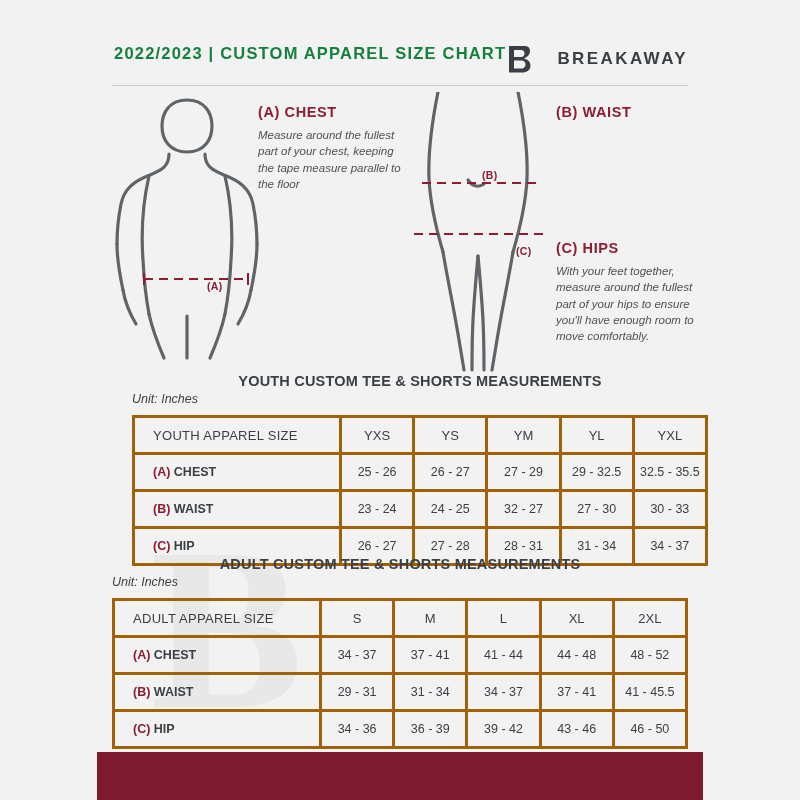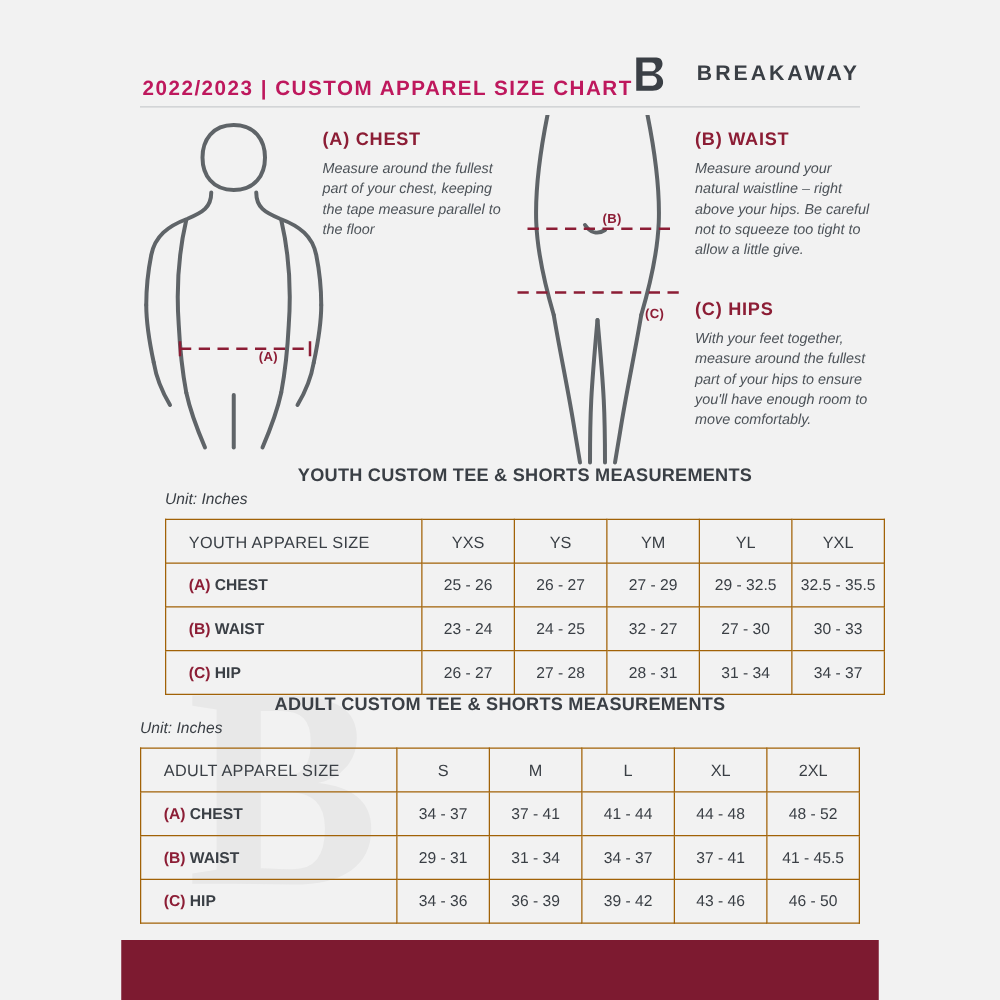--- a/index.html
+++ b/index.html
@@ -45,25 +45,25 @@
   .header {
     position: absolute;
     left: 0; top: 18px;
     width: 800px;
     height: 48px;
     z-index: 3;
   }
   .header-title {
     position: absolute;
     left: 114px;
-    top: 26px;
+    top: 8px;
     font-size: 16.5px;
     font-weight: bold;
     letter-spacing: 1.2px;
-    color: #be185d;
+    color: #15803d;
     white-space: nowrap;
   }
   .brand {
     position: absolute;
     right: 112px;
     top: 8px;
     display: flex;
     align-items: center;
     gap: 26px;
   }
@@ -145,21 +145,21 @@
     font-style: italic;
     color: #3a3f45;
     margin: 3px 0 9px 0;
   }
   table.sz {
     border-collapse: collapse;
     width: 576px;
     table-layout: fixed;
   }
   table.sz th, table.sz td {
-    border: 1px solid #a16207;
+    border: 3px solid #a16207;
     height: 32px;
     font-size: 12.5px;
     color: #3a3f45;
     text-align: center;
     vertical-align: middle;
     background: transparent;
   }
   table.sz th:first-child, table.sz td:first-child {
     text-align: left;
     padding-left: 18px;
@@ -262,21 +262,20 @@
         <line x1="4" y1="7" x2="134" y2="7" stroke="#8c1d35" stroke-width="2" stroke-dasharray="9 6"></line>
       </svg>
       <span class="lbl" style="left:516px; top:157px;">(C)</span>
 
       <div class="callout-chest">
         <p class="call-title">(A) CHEST</p>
         <p class="call-body">Measure around the fullest part of your chest, keeping the tape measure parallel to the floor</p>
       </div>
       <div class="callout-waist">
         <p class="call-title">(B) WAIST</p>
-        <p class="call-body">Measure around your natural waistline – right above your hips. Be careful not to squeeze too tight to allow a little give.</p>
       </div>
       <div class="callout-hips">
         <p class="call-title">(C) HIPS</p>
         <p class="call-body">With your feet together, measure around the fullest part of your hips to ensure you'll have enough room to move comfortably.</p>
       </div>
     </div>
 
     <div class="section" style="top:355px;padding-left:20px;">
       <p class="sec-title">YOUTH CUSTOM TEE &amp; SHORTS MEASUREMENTS</p>
       <p class="sec-unit">Unit: Inches</p>

